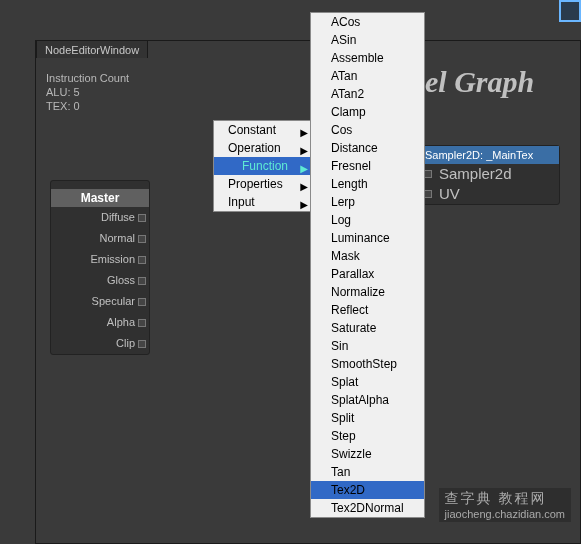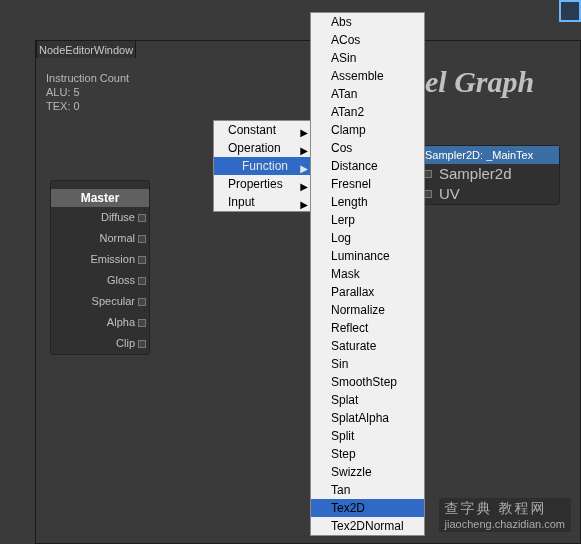--- a/index.html
+++ b/index.html
@@ -2,45 +2,45 @@
 <html><head>
 <meta charset="utf-8">
 <style>
   * { margin: 0; padding: 0; box-sizing: border-box; font-family: "Microsoft YaHei", "SimSun", sans-serif; }
   html, body { width: 581px; height: 544px; overflow: hidden; background: #3a3a3a; }
   .canvas { position: relative; width: 581px; height: 544px; background: #3a3a3a; }
   
   .top-blue { position: absolute; top: 0; right: 0; width: 22px; height: 22px; background: #2a3b4d; border: 2px solid #6ab6ff; }
   
   .frame { position: absolute; top: 40px; left: 35px; right: 0; bottom: 0; border: 1px solid #1a1a1a; background: #3a3a3a; }
-  .tab { position: absolute; top: -1px; left: 0; height: 18px; padding: 0 2px; font-size: 11px; line-height: 18px; color: #c8c8c8; background: #333; border: 1px solid #1a1a1a; border-bottom: none; }
+  .tab { position: absolute; top: -1px; left: 0; height: 18px; padding: 0 8px; font-size: 11px; line-height: 18px; color: #c8c8c8; background: #333; border: 1px solid #1a1a1a; border-bottom: none; }
   .stats { position: absolute; top: 30px; left: 10px; font-size: 11px; line-height: 14px; color: #b8b8b8; }
   
   .title-text { position: absolute; top: 65px; left: 410px; font-family: Georgia, serif; font-style: italic; font-weight: bold; font-size: 30px; color: #c0c0c0; white-space: nowrap; }
   
   .master-node { position: absolute; top: 180px; left: 50px; width: 100px; background: #303030; border: 1px solid #222; border-radius: 3px; }
   .master-head { background: #606060; color: #fff; font-size: 12px; font-weight: bold; text-align: center; line-height: 18px; margin-top: 8px; }
   .master-row { font-size: 11px; color: #c0c0c0; text-align: right; line-height: 21px; padding-right: 14px; position: relative; }
   .master-row::after { content: ""; position: absolute; right: 3px; top: 50%; transform: translateY(-50%); width: 6px; height: 6px; border: 1px solid #777; background: #444; }
   
   .sampler-node { position: absolute; top: 145px; left: 420px; width: 140px; background: #303030; border: 1px solid #222; border-radius: 3px; }
   .sampler-head { background: #3a6ea5; color: #fff; font-size: 11px; font-weight: normal; line-height: 18px; padding-left: 4px; white-space: nowrap; overflow: hidden; }
   .sampler-row { font-size: 15px; color: #c0c0c0; line-height: 20px; padding-left: 18px; position: relative; }
   .sampler-row::before { content: ""; position: absolute; left: 3px; top: 50%; transform: translateY(-50%); width: 6px; height: 6px; border: 1px solid #777; background: #444; }
   
   .menu1 { position: absolute; top: 120px; left: 213px; width: 100px; background: #f0f0f0; border: 1px solid #8a8a8a; font-family: "SimSun","NSimSun",monospace; font-size: 12px; }
   .menu1-item { line-height: 18px; padding: 0 14px 0 14px; color: #000; position: relative; }
-  .menu1-item.sel { background: #3169c6; color: #e5e5e5; padding-left: 28px; }
+  .menu1-item.sel { background: #3169c6; color: #5eead4; padding-left: 28px; }
   .menu1-item .arrow { position: absolute; right: 4px; top: 3px; font-size: 10px; }
   
   .menu2 { position: absolute; top: 12px; left: 310px; width: 115px; background: #f0f0f0; border: 1px solid #8a8a8a; font-family: "SimSun","NSimSun",monospace; font-size: 12px; max-height: 532px; }
   .menu2-item { line-height: 18px; padding: 0 14px 0 20px; color: #000; white-space: nowrap; }
   .menu2-item.sel { background: #3169c6; color: #000000; }
   
-  .watermark { position: absolute; right: 10px; bottom: 12px; font-size: 11px; color: #aaa; background: rgba(0,0,0,0.2); padding: 2px 6px; }
+  .watermark { position: absolute; right: 10px; bottom: 22px; font-size: 11px; color: #aaa; background: rgba(0,0,0,0.2); padding: 2px 6px; }
   .watermark .big { font-size: 14px; letter-spacing: 2px; }
 </style>
 </head>
 <body>
 <div class="canvas">
 
   <div class="top-blue"></div>
 
   <div class="frame">
     <div class="tab">NodeEditorWindow</div>
@@ -76,21 +76,20 @@
 
   <div class="menu1" id="menu1">
       <div class="menu1-item">Constant<span class="arrow">▶</span></div>
       <div class="menu1-item">Operation<span class="arrow">▶</span></div>
       <div class="menu1-item sel">Function<span class="arrow">▶</span></div>
       <div class="menu1-item">Properties<span class="arrow">▶</span></div>
       <div class="menu1-item">Input<span class="arrow">▶</span></div>
     </div>
 
   <div class="menu2" id="menu2">
-      <div class="menu2-item">Abs</div>
       <div class="menu2-item">ACos</div>
       <div class="menu2-item">ASin</div>
       <div class="menu2-item">Assemble</div>
       <div class="menu2-item">ATan</div>
       <div class="menu2-item">ATan2</div>
       <div class="menu2-item">Clamp</div>
       <div class="menu2-item">Cos</div>
       <div class="menu2-item">Distance</div>
       <div class="menu2-item">Fresnel</div>
       <div class="menu2-item">Length</div>

